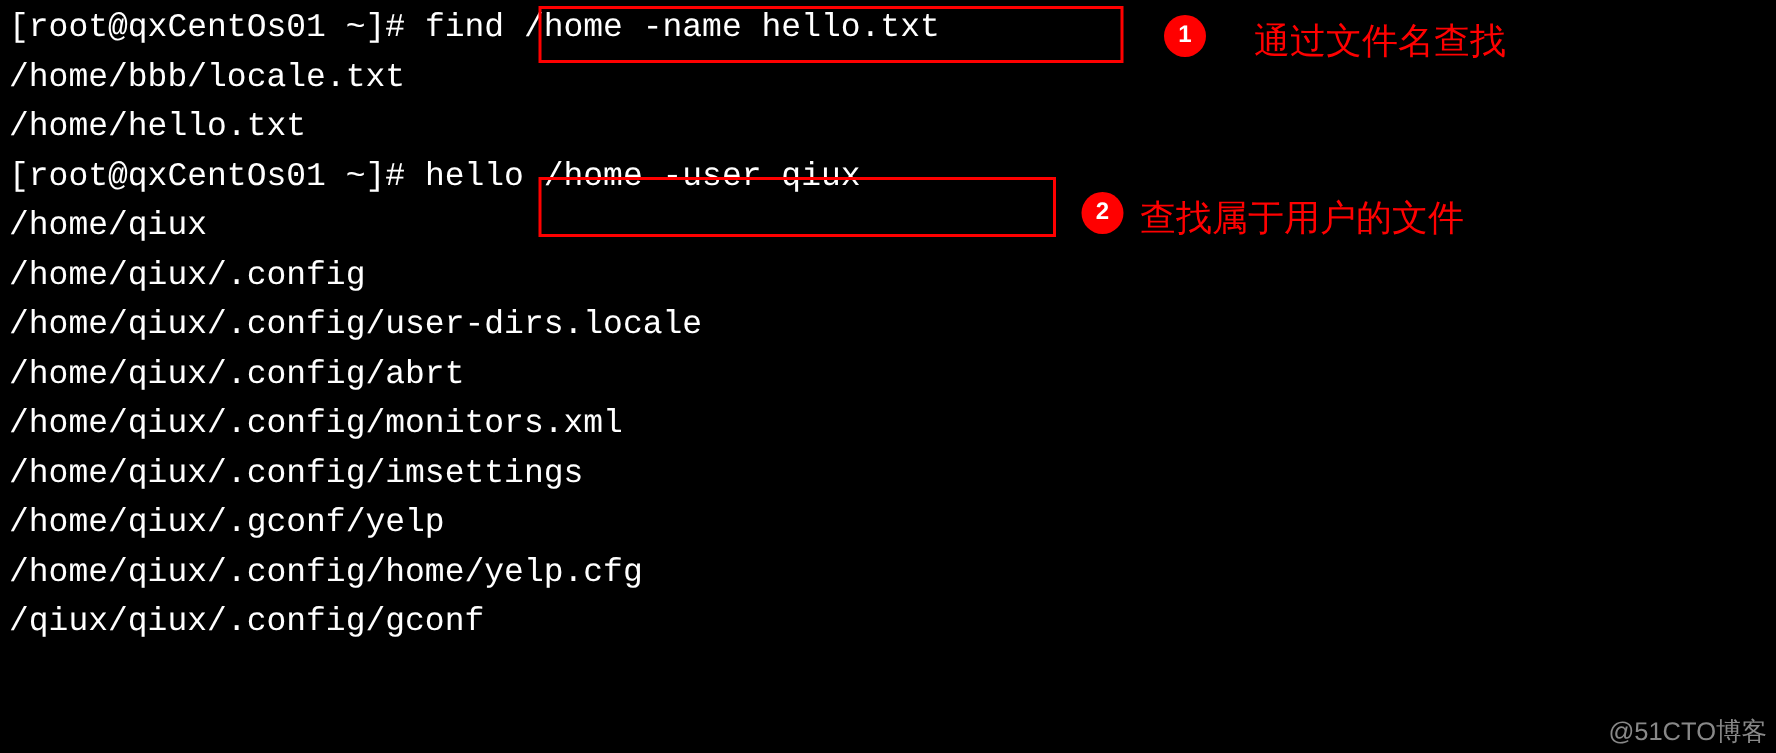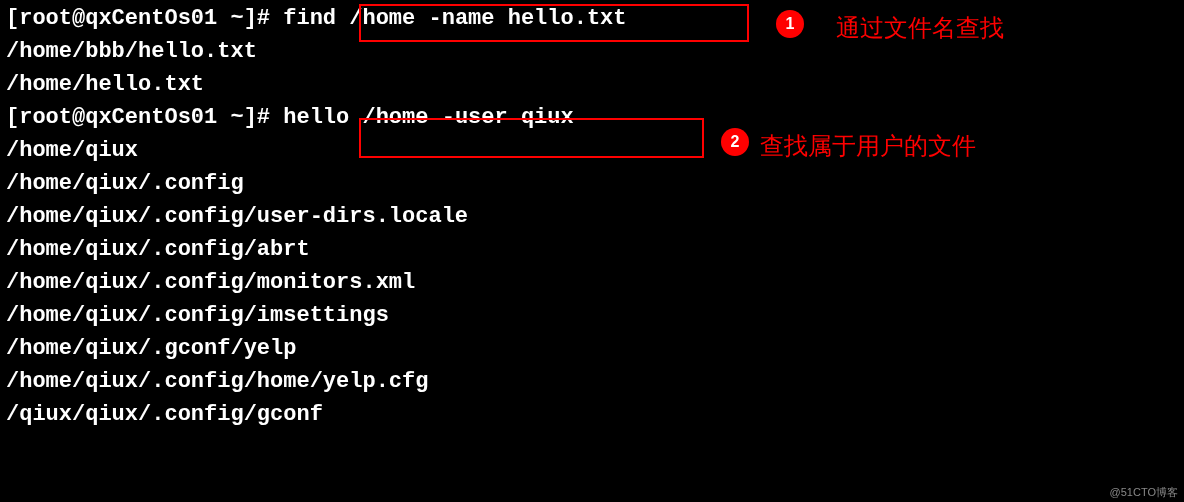--- a/index.html
+++ b/index.html
@@ -14,21 +14,20 @@
       color: #fff;
       width: 1184px;
       height: 502px;
       position: relative;
       line-height: 1.5;
       padding: 2px 6px;
     }
     .line {
       white-space: pre;
       position: relative;
-      font-weight: bold;
     }
     .prompt {
       color: #fff;
     }
     .box-red {
       position: absolute;
       border: 2px solid #ff0000;
       pointer-events: none;
     }
     .box1 {
@@ -77,29 +76,29 @@
     }
     .anno2 {
       left: 760px;
       top: 128px;
     }
     .watermark {
       position: absolute;
       right: 6px;
       bottom: 2px;
       color: #888;
-      font-size: 11px;
+      font-size: 17px;
       font-family: sans-serif;
     }
   </style>
 </head>
 <body>
 
 <div class="line"><span class="prompt">[root@qxCentOs01 ~]#</span> <span>find /home -name hello.txt</span></div>
-<div class="line">/home/bbb/hello.txt</div>
+<div class="line">/home/bbb/locale.txt</div>
 <div class="line">/home/hello.txt</div>
 <div class="line"><span class="prompt">[root@qxCentOs01 ~]#</span> <span>hello /home -user qiux</span></div>
 <div class="line">/home/qiux</div>
 <div class="line">/home/qiux/.config</div>
 <div class="line">/home/qiux/.config/user-dirs.locale</div>
 <div class="line">/home/qiux/.config/abrt</div>
 <div class="line">/home/qiux/.config/monitors.xml</div>
 <div class="line">/home/qiux/.config/imsettings</div>
 <div class="line">/home/qiux/.gconf/yelp</div>
 <div class="line">/home/qiux/.config/home/yelp.cfg</div>

